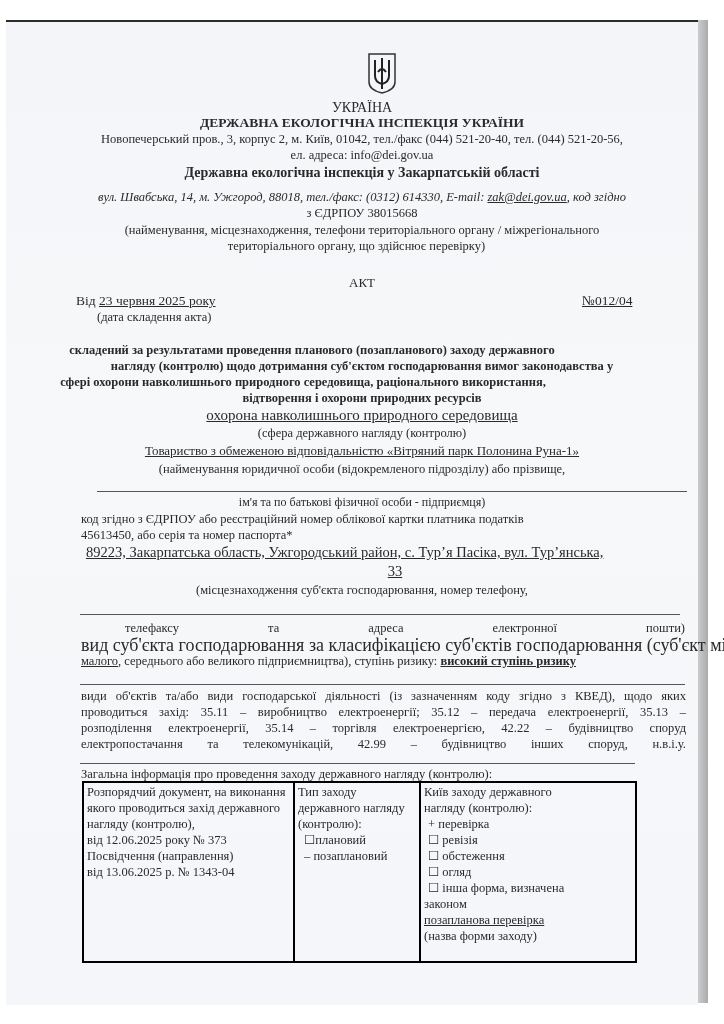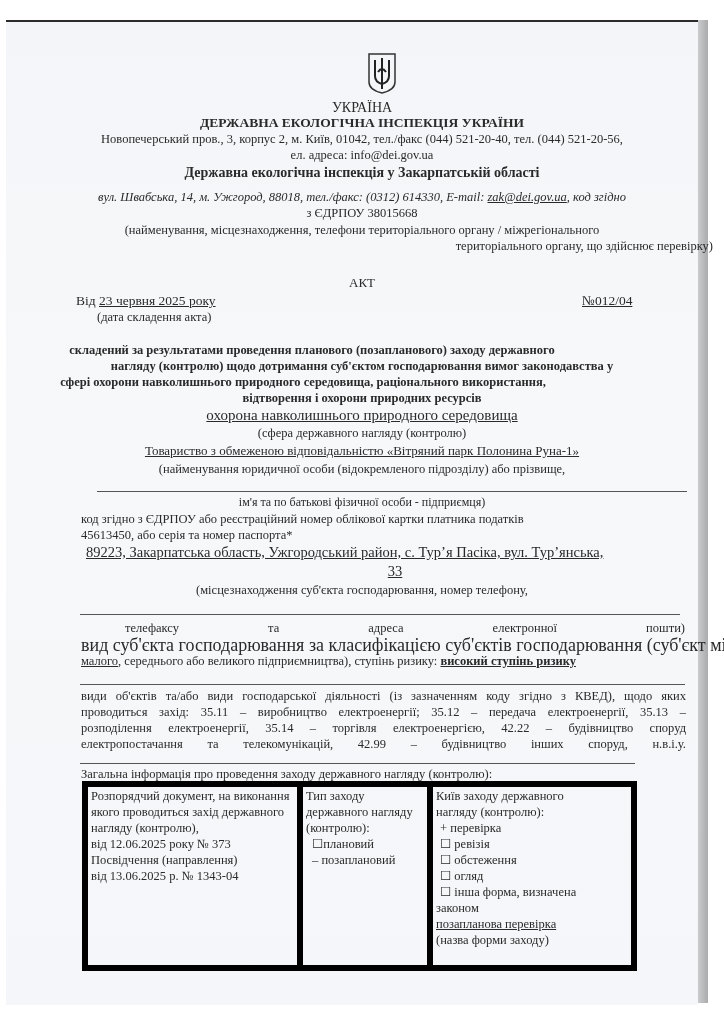--- a/index.html
+++ b/index.html
@@ -21,21 +21,21 @@
     .t { font-size: 13px; line-height: 16px; white-space: nowrap; }
     .bold { font-weight: bold; }
     .u { text-decoration: underline; }
     .coat { position: absolute; left: 367px; top: 52px; width: 30px; height: 42px; }
     .hline { position: absolute; height: 1px; background: #555; }
     .justify { text-align: justify; text-align-last: justify; }
     table.info {
       position: absolute; left: 82px; top: 781px; width: 555px; border-collapse: collapse;
       font-size: 12.5px; line-height: 16px;
     }
-    table.info td { border: 6px solid #000000; vertical-align: top; padding: 1px 3px; height: 176px; }
+    table.info td { border: 2px solid #000000; vertical-align: top; padding: 1px 3px; height: 176px; }
   </style>
 </head>
 <body>
 
 <div class="page"></div>
 <div class="right-strip"></div>
 
 <svg class="coat" viewBox="0 0 30 42">
   <path d="M2 2 H28 V30 Q28 38 15 41 Q2 38 2 30 Z" fill="none" stroke="#333" stroke-width="1.5"></path>
   <path d="M15 6 V32 M8 8 V24 Q8 30 15 32 Q22 30 22 24 V8 M11 20 Q15 14 19 20 M15 32 V37" fill="none" stroke="#222" stroke-width="2"></path>
@@ -43,21 +43,21 @@
 
 <div class="abs center" style="left:0;width:724px;top:100px;font-size:14px;line-height:16px;">УКРАЇНА</div>
 <div class="abs center bold" style="left:0;width:724px;top:115px;font-size:13.5px;line-height:16px;">ДЕРЖАВНА ЕКОЛОГІЧНА ІНСПЕКЦІЯ УКРАЇНИ</div>
 <div class="abs center t" style="left:0;width:724px;top:131px;font-size:12.5px;">Новопечерський пров., 3, корпус 2, м. Київ, 01042, тел./факс (044) 521-20-40, тел. (044) 521-20-56,</div>
 <div class="abs center t" style="left:0;width:724px;top:147px;font-size:12.5px;">ел. адреса: info@dei.gov.ua</div>
 <div class="abs center bold" style="left:0;width:724px;top:164px;font-size:14px;line-height:18px;">Державна екологічна інспекція у Закарпатській області</div>
 
 <div class="abs center t" style="left:0;width:724px;top:189px;font-size:12.5px;font-style:italic;"><span>вул. Швабська, 14, м. Ужгород, 88018,  тел./факс: (0312) 614330, E-mail: </span><span class="u">zak@dei.gov.ua</span><span>, код згідно</span></div>
 <div class="abs center t" style="left:0;width:724px;top:205px;font-size:12.5px;">з ЄДРПОУ 38015668</div>
 <div class="abs center t" style="left:0;width:724px;top:222px;font-size:12.5px;">(найменування, місцезнаходження, телефони територіального органу / міжрегіонального</div>
-<div class="abs center t" style="left:0;width:713px;top:238px;font-size:12.5px;text-align:right;">територіального органу, що здійснює перевірку)</div>
+<div class="abs center t" style="left:0;width:713px;top:238px;font-size:12.5px;">територіального органу, що здійснює перевірку)</div>
 
 <div class="abs center t" style="left:0;width:724px;top:275px;">АКТ</div>
 <div class="abs t" style="left:76px;top:293px;font-size:13.5px;"><span>Від </span><span class="u">23 червня 2025 року</span></div>
 <div class="abs t" style="left:97px;top:309px;font-size:12.5px;">(дата складення акта)</div>
 <div class="abs t u" style="left:582px;top:293px;font-size:13.5px;">№012/04</div>
 
 <div class="abs center bold t" style="left:0;width:624px;top:342px;font-size:12.5px;">складений за результатами проведення планового (позапланового) заходу державного</div>
 <div class="abs center bold t" style="left:0;width:724px;top:358px;font-size:12.5px;">нагляду (контролю) щодо дотримання суб'єктом господарювання вимог законодавства у</div>
 <div class="abs center bold t" style="left:16px;width:574px;top:374px;font-size:12.5px;">сфері охорони навколишнього природного середовища, раціонального використання,</div>
 <div class="abs center bold t" style="left:0;width:724px;top:390px;font-size:12.5px;">відтворення і охорони природних ресурсів</div>

